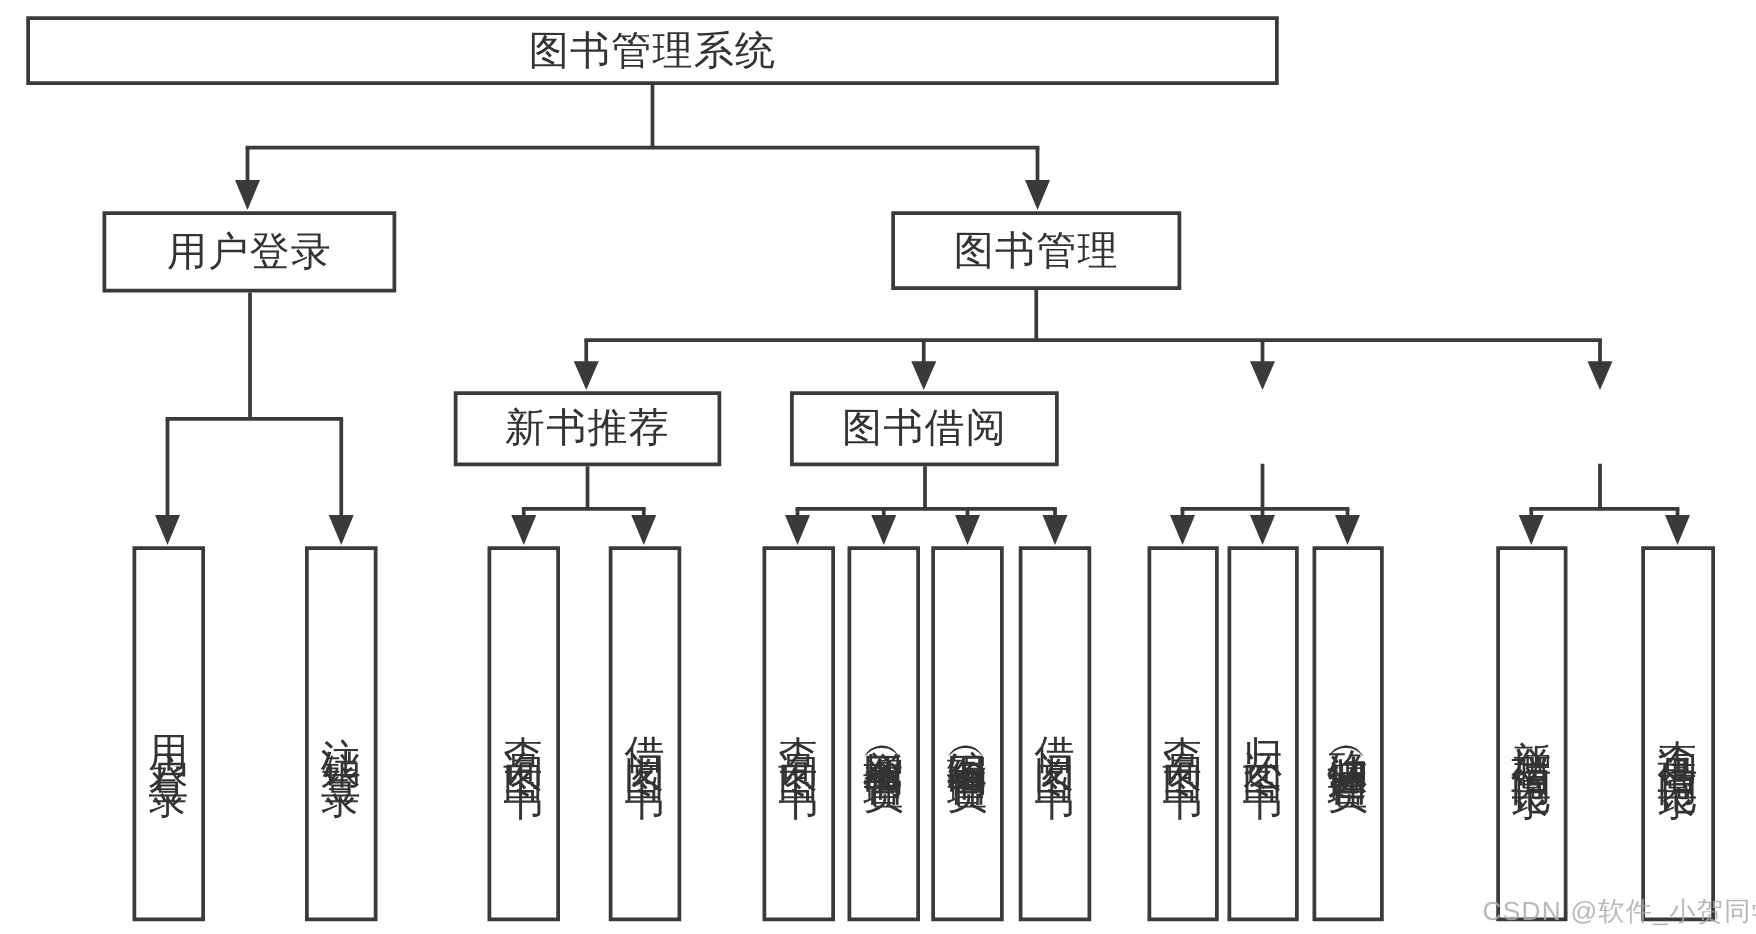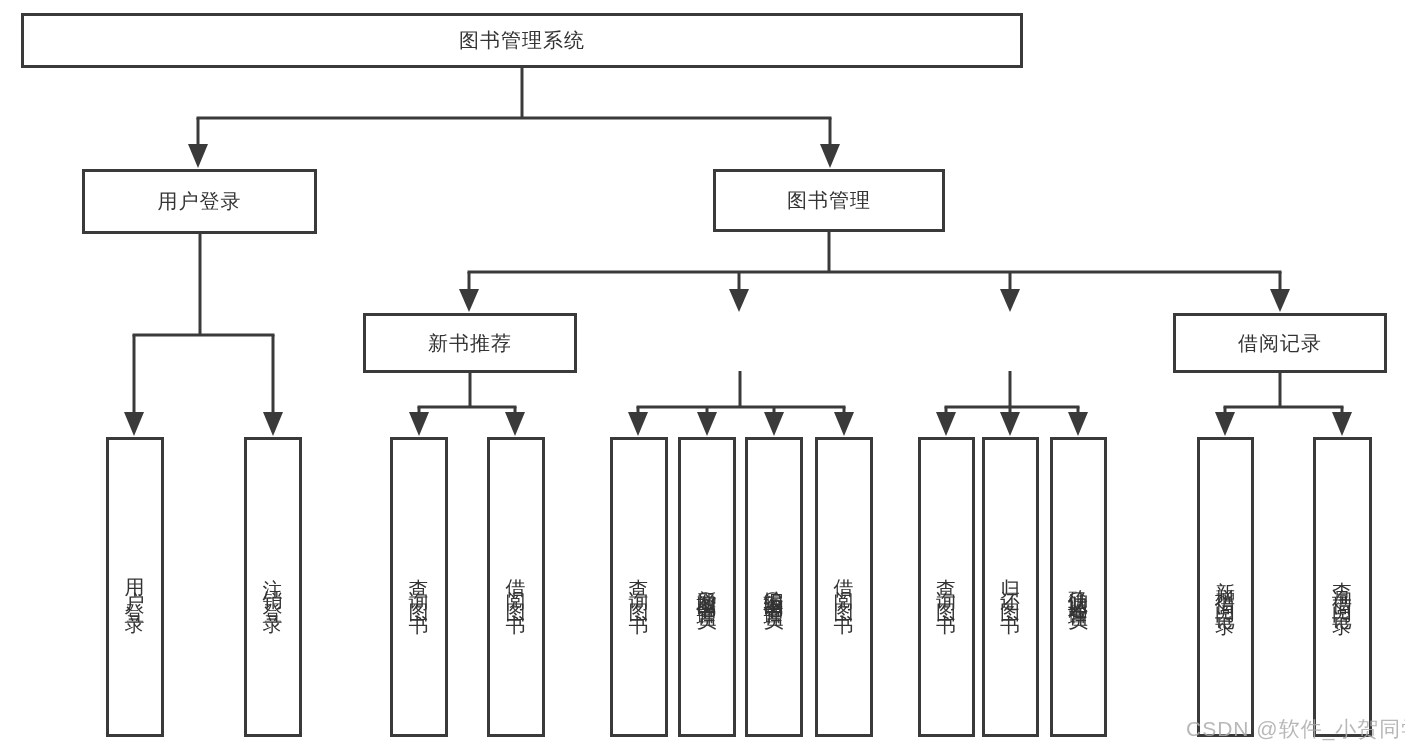--- a/index.html
+++ b/index.html
@@ -13,21 +13,21 @@
   svg.wires { position:absolute; left:0; top:0; z-index:0; }
   .box {
     position:absolute;
     box-sizing:border-box;
     border:3px solid #3a3a3a;
     background:#ffffff;
     display:flex;
     align-items:center;
     justify-content:center;
     color:#333333;
-    font-size:20px;
+    font-size:32px;
     z-index:1;
     letter-spacing:1px;
   }
   .leaf .vlabel {
     writing-mode:vertical-rl;
     text-orientation:mixed;
     white-space:nowrap;
     line-height:1;
   }
   .ls-4 { letter-spacing:12px; }
@@ -128,22 +128,22 @@
   <div class="box" style="left:82px;top:169px;width:235px;height:65px;">
     <span>用户登录</span>
   </div>
   <div class="box" style="left:363px;top:313px;width:214px;height:60px;">
     <span>新书推荐</span>
   </div>
 
   <div class="box" style="left:713px;top:169px;width:232px;height:63px;">
     <span>图书管理</span>
   </div>
-  <div class="box" style="left:1173px;top:313px;width:214px;height:60px;">
-    <span>借阅记录</span>
+  <div class="box" style="left:632px;top:313px;width:215px;height:60px;">
+    <span>图书借阅</span>
   </div>
 
   <div class="box leaf" style="left:106px;top:437px;width:58px;height:300px;">
     <span class="vlabel ls-4">用户登录</span>
   </div>
   <div class="box leaf" style="left:244px;top:437px;width:58px;height:300px;">
     <span class="vlabel ls-4">注销登录</span>
   </div>
 
   <div class="box leaf" style="left:390px;top:437px;width:58px;height:300px;">

